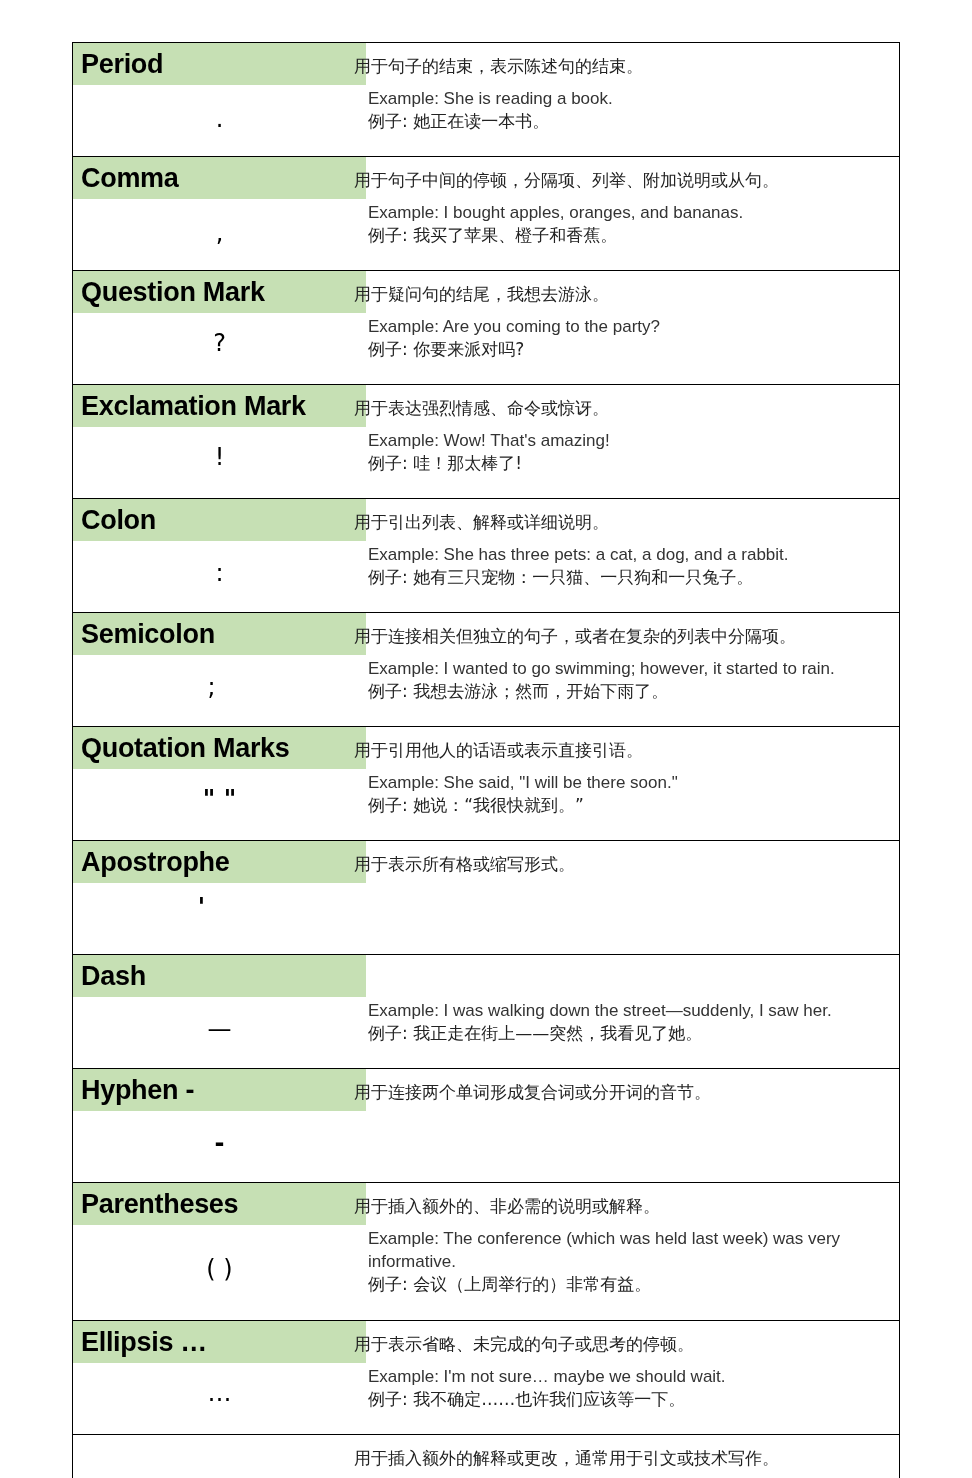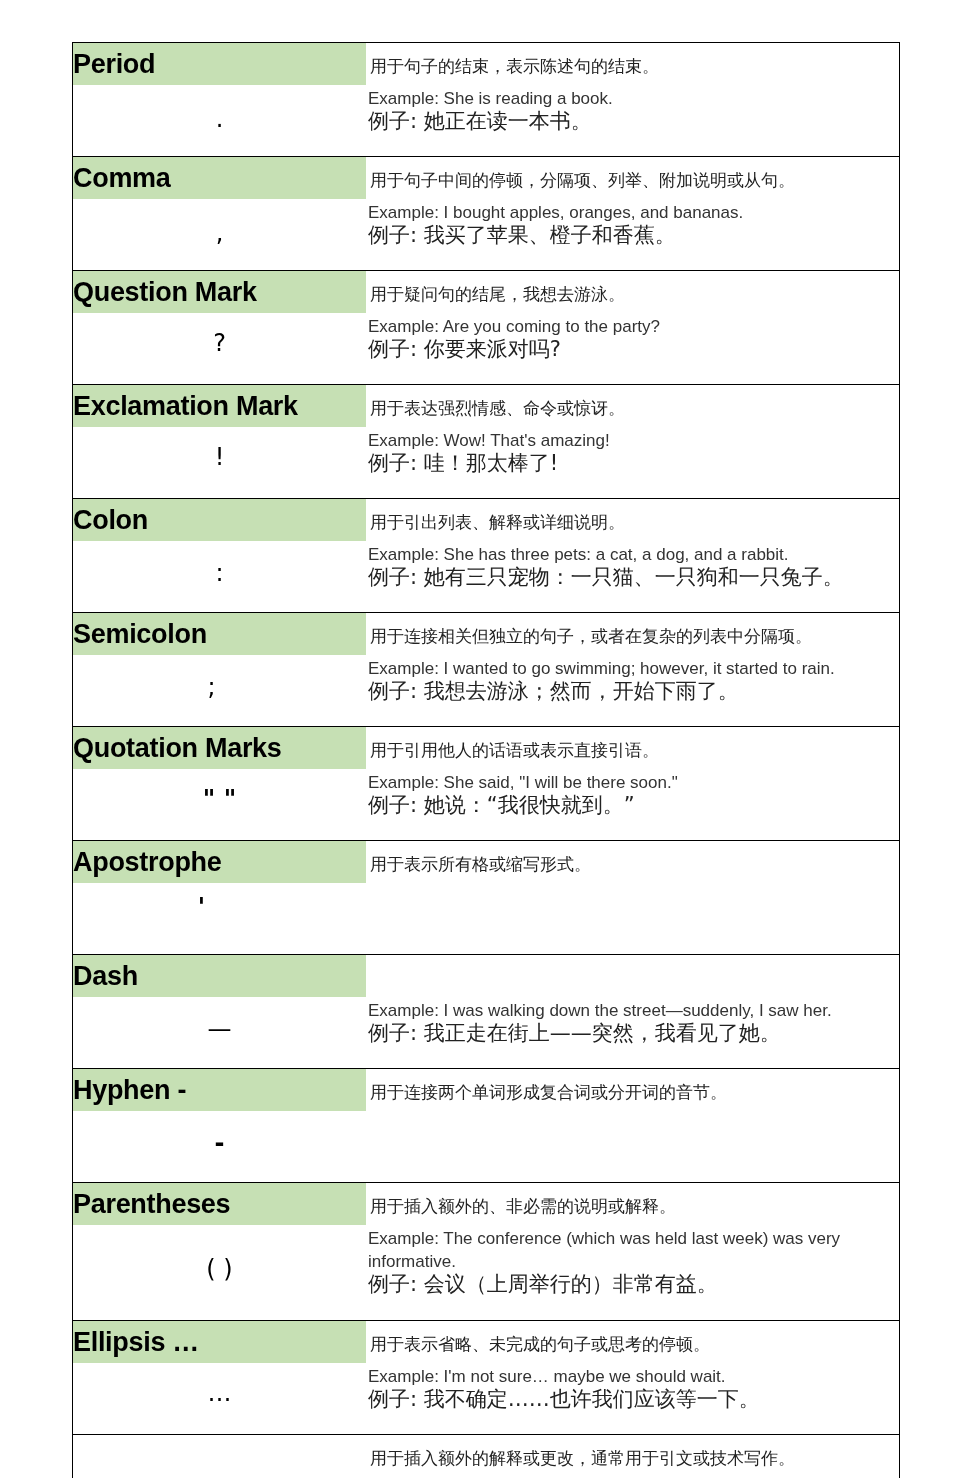--- a/index.html
+++ b/index.html
@@ -10,37 +10,37 @@
   }
   .row {
     position: relative; height: 113px; border-bottom: 1px solid #000; box-sizing: content-box;
   }
   .row.tall { height: 137px; }
   .row.last { height: 60px; border-bottom: none; }
   .term {
     position: absolute; left: 0; top: 0; width: 293px; height: 42px;
     background: #c6e0b4;
     font-family: "Liberation Sans", sans-serif; font-weight: bold; font-size: 27px;
-    color: #000; line-height: 42px; padding-left: 0; box-sizing: border-box;
+    color: #000; line-height: 42px; padding-left: 8px; box-sizing: border-box;
     white-space: nowrap; letter-spacing: -0.3px;
   }
   .symbol {
     position: absolute; left: 0; width: 293px; text-align: center;
     font-family: "DejaVu Sans", sans-serif; font-size: 24px; color: #000;
   }
   .desc {
-    position: absolute; left: 297px; top: 12px; right: 8px;
+    position: absolute; left: 281px; top: 12px; right: 8px;
     font-family: "DejaVu Sans", sans-serif; font-size: 17px; color: #222; white-space: nowrap;
   }
   .example {
     position: absolute; left: 295px; top: 44px; right: 20px;
     font-family: "Liberation Sans", sans-serif; font-size: 17px; color: #333; line-height: 23px;
   }
   .example .ex-line { display: block; }
-  .example .zh-line { display: block; font-family: "DejaVu Sans", sans-serif; font-size: 21px; color: #222; }
+  .example .zh-line { display: block; font-family: "DejaVu Sans", sans-serif; font-size: 17px; color: #222; }
 </style>
 </head>
 <body>
 
 <div class="table">
 
   <div class="row">
     <div class="term">Period</div>
     <div class="symbol" style="top:62px">.</div>
     <div class="desc">用于句子的结束，表示陈述句的结束。</div>

